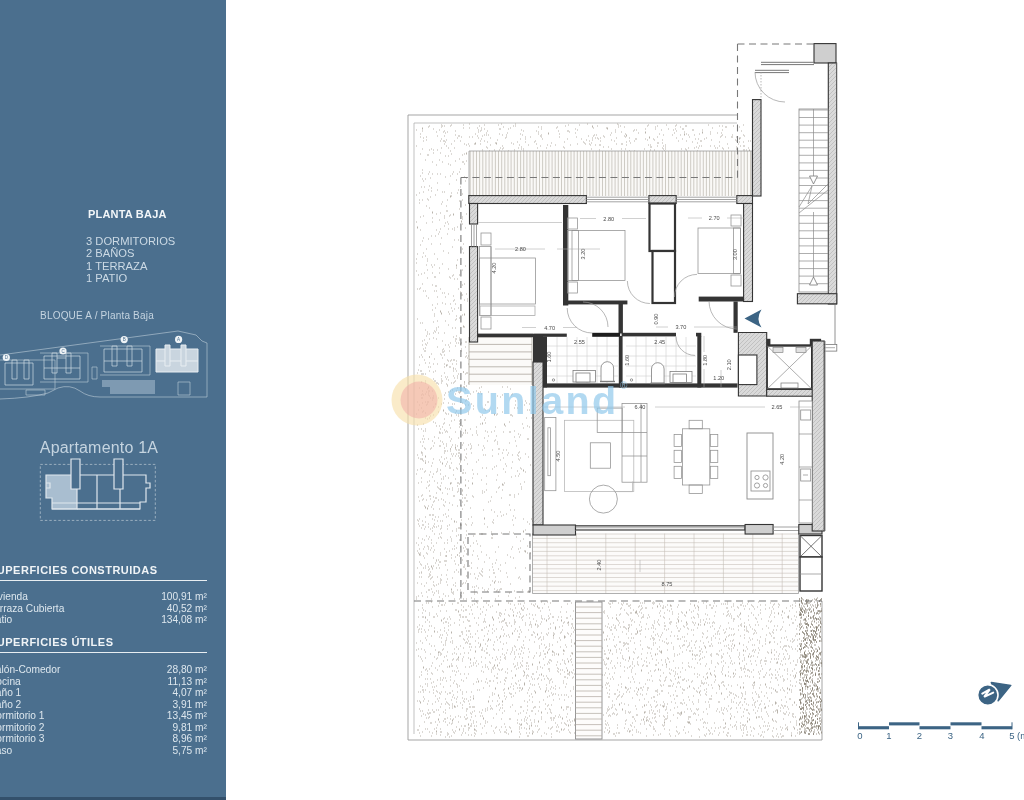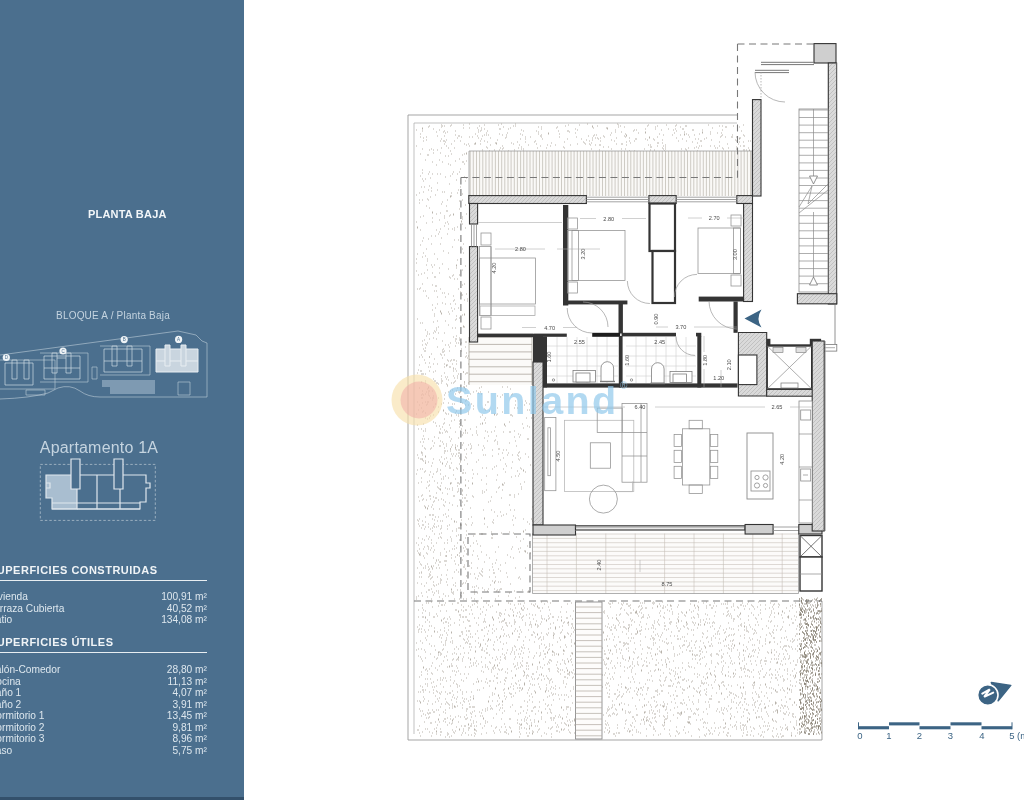--- a/index.html
+++ b/index.html
@@ -1,32 +1,33 @@
 <!DOCTYPE html>
 <html><head><meta charset="utf-8">
 <style>
 * { margin:0; padding:0; box-sizing:border-box; }
 html,body { width:1024px; height:800px; background:#fff; font-family:"Liberation Sans", sans-serif; overflow:hidden; }
 #page { position:relative; width:1024px; height:800px; overflow:hidden; }
-#side { position:absolute; left:0; top:0; width:244px; height:800px; background:#4b6f8e; overflow:hidden; }
+#side { position:absolute; left:0; top:0; width:226px; height:800px; background:#4b6f8e; overflow:hidden; }
 #side .footer { position:absolute; left:0; bottom:0; width:100%; height:3px; background:#33506b; }
 .pb { position:absolute; left:88px; top:208px; color:#f2f6f9; font-size:11px; font-weight:bold; letter-spacing:0.2px; }
 .feat { position:absolute; left:86px; top:235px; color:#ccdae5; font-size:11.2px; line-height:12.4px; letter-spacing:0px; }
-.bloque { position:absolute; left:0; top:310px; width:194px; text-align:center; color:#c5d4e0; font-size:10px; letter-spacing:0.2px;margin-left:16px; }
+.bloque { position:absolute; left:0; top:310px; width:194px; text-align:center; color:#c5d4e0; font-size:10px; letter-spacing:0.2px; }
 .apt { position:absolute; left:0; top:439px; width:198px; text-align:center; color:#c5d4e0; font-size:16px; letter-spacing:0.2px; }
 .sup { position:absolute; left:-11px; width:218px; color:#eef3f6; }
 .sup h3 { font-size:11px; font-weight:bold; letter-spacing:0.5px; color:#f0f4f7; line-height:11.5px; margin-bottom:3px; }
 .sup .hr { height:1.6px; background:#e8eef2; margin-top:3px; }
 .row { display:flex; justify-content:space-between; font-size:10.2px; line-height:11.55px; color:#dde7ee; }
 .val { text-align:center; }
 </style></head>
 <body>
 <div id="page">
 <div id="side">
   <div class="pb">PLANTA BAJA</div>
+  <div class="feat">3 DORMITORIOS<br>2 BAÑOS<br>1 TERRAZA<br>1 PATIO</div>
   <div class="bloque">BLOQUE A / Planta Baja</div>
   <svg width="226" height="85" viewBox="0 0 226 85" style="position:absolute;left:0;top:327">
 <g stroke="#b7c7d4" stroke-width="0.65" fill="none">
 <path d="M0 28 L178 4 L196 8 L202 14 L207 16 V70 L100 70 Q88 70 80 64 Q70 57 58 61 L48 66 Q30 71 0 72"></path>
 <path d="M0 33 L55 33 L55 62 L0 62"></path>
 <path d="M40 26 L88 26 L88 55 L40 55"></path>
 <path d="M100 19 L150 19 L150 48 L100 48"></path>
 <path d="M92 40 V52 H97 V40 Z M26 63 H45 V68 H26 Z M178 55 H190 V68 H178 Z"></path>
 </g>
 <g stroke="#cfdbe4" stroke-width="0.7" fill="none">

